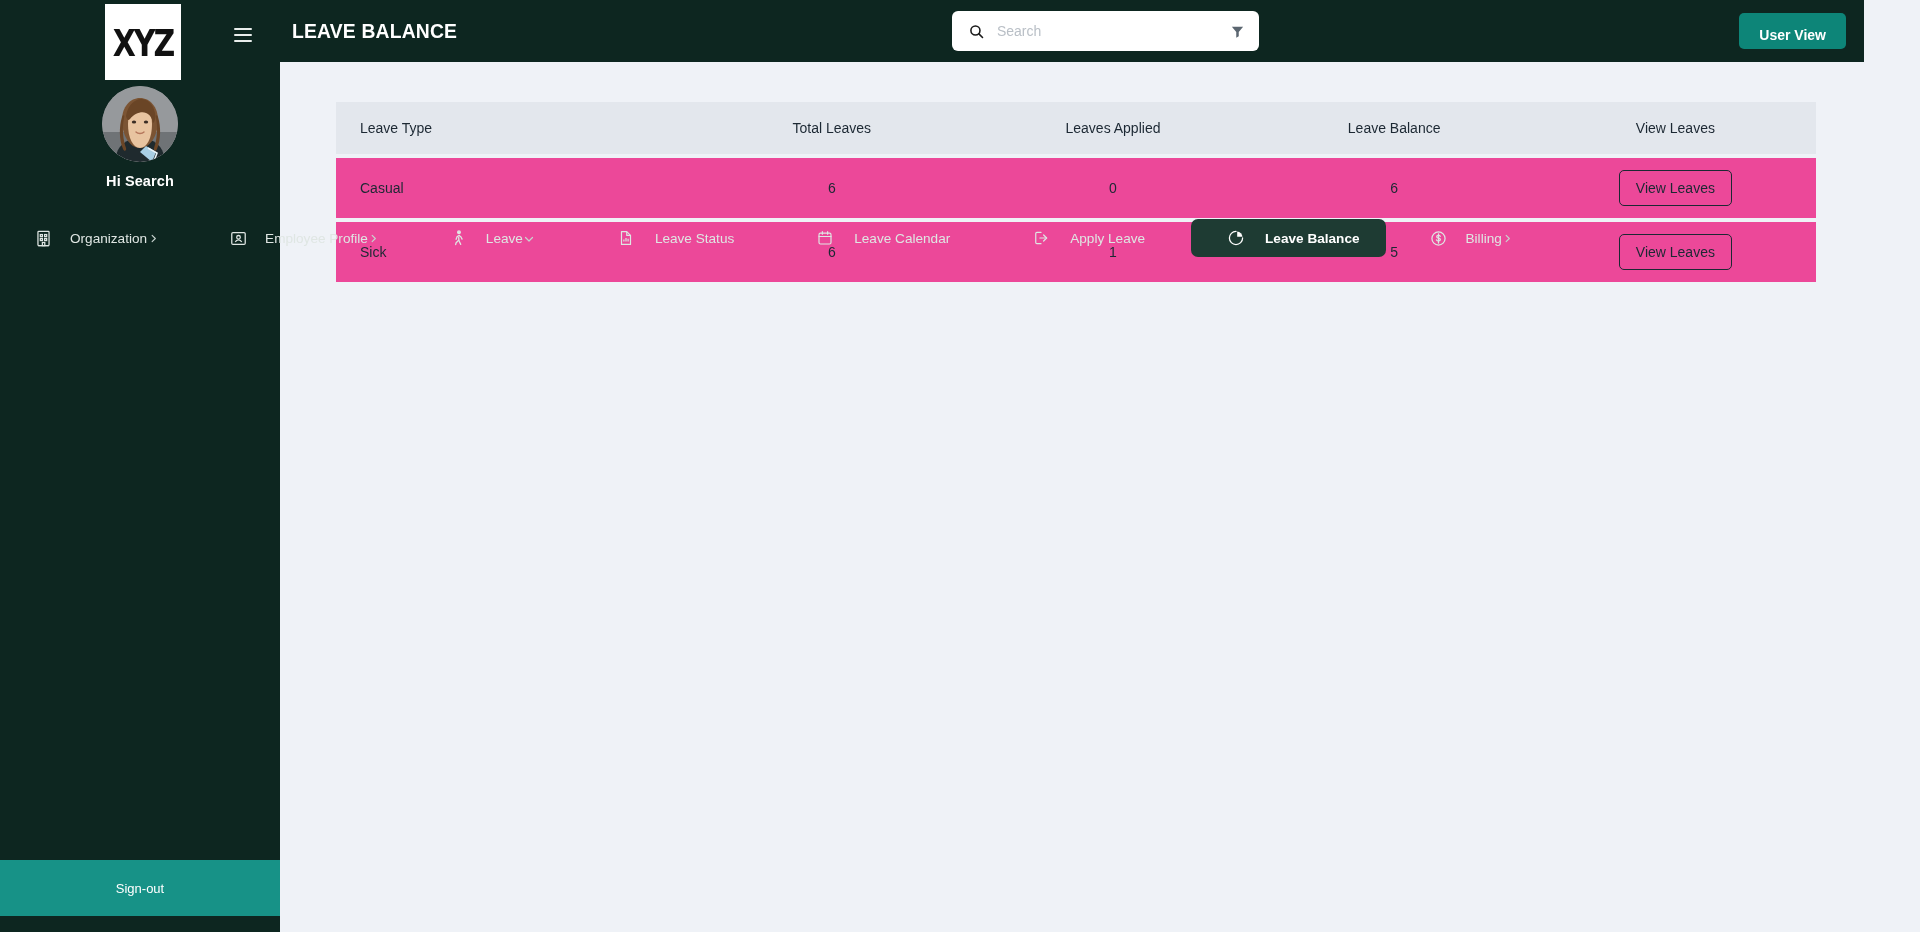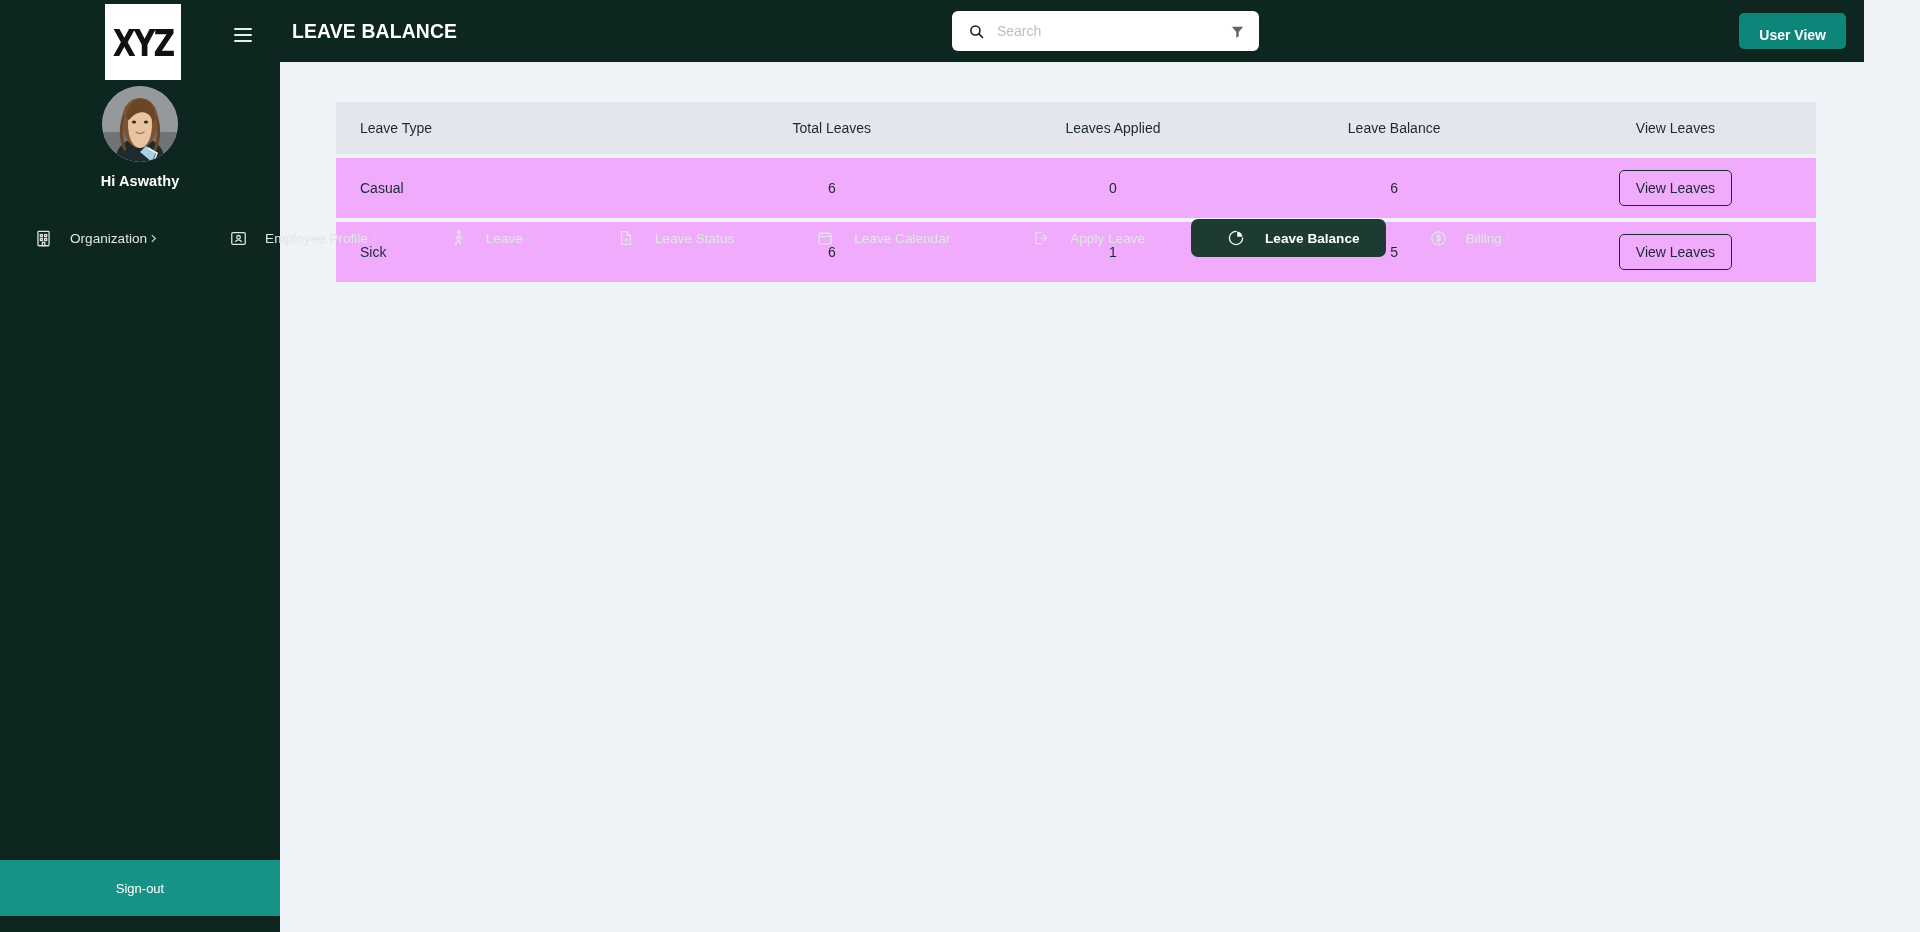--- a/index.html
+++ b/index.html
@@ -109,21 +109,21 @@
 
   .content { flex: 1 1 auto; background: #eff2f7; padding: 36px 48px 0 56px; overflow: auto; }
   .table-card { width: 100%; }
   table.lb { width: 100%; border-collapse: separate; border-spacing: 0 4px; }
   table.lb thead th {
     background: #e3e7ed; color: #1c2833; font-size: 14px; font-weight: 400;
     text-align: center; padding: 18px 0; white-space: nowrap;
   }
   table.lb thead th:first-child { text-align: left; padding-left: 24px; }
   table.lb tbody td {
-    background: #f0abfc; color: #1c2833; font-size: 14px;
+    background: #ec4899; color: #1c2833; font-size: 14px;
     text-align: center; padding: 0; height: 60px; vertical-align: middle;
   }
   table.lb tbody td:first-child { text-align: left; padding-left: 24px; }
   .view-btn {
     background: transparent; border: 1px solid #1c2833; border-radius: 5px;
     padding: 9px 16px; font-size: 14px; color: #1c2833; cursor: pointer;
     font-family: "Liberation Sans", sans-serif; white-space: nowrap;
   }
   .col-type { width: 24%; }
   .col-num  { width: 19%; }
@@ -167,21 +167,21 @@
             <ellipse cx="32" cy="36" rx="2.2" ry="1.6" fill="#3a2d24"></ellipse>
             <ellipse cx="44" cy="36" rx="2.2" ry="1.6" fill="#3a2d24"></ellipse>
             <path d="M34 46c2 2 6 2 8 0" stroke="#b5775c" stroke-width="1.4" fill="none" stroke-linecap="round"></path>
             <path d="M44 60l10 6-4 10-12-10z" fill="#a9cfe4"></path>
             <path d="M46 62l9 5-3 8" stroke="#e9f3f8" stroke-width="1.6" fill="none"></path>
           </g>
         </svg>
       </div>
     </div>
 
-    <div class="greeting">Hi Aswathy</div>
+    <div class="greeting">Hi Search</div>
 
     <nav class="nav">
 
       <div class="nav-item">
         <span class="ico">
           <svg class="i" width="19" height="19" viewBox="0 0 24 24" fill="none" stroke="#dfe6e3" stroke-width="1.6">
             <rect x="5" y="3" width="14" height="18" rx="1"></rect>
             <line x1="5" y1="21" x2="19" y2="21"></line>
             <rect x="8" y="7" width="2.6" height="2.6"></rect>
             <rect x="13.4" y="7" width="2.6" height="2.6"></rect>

